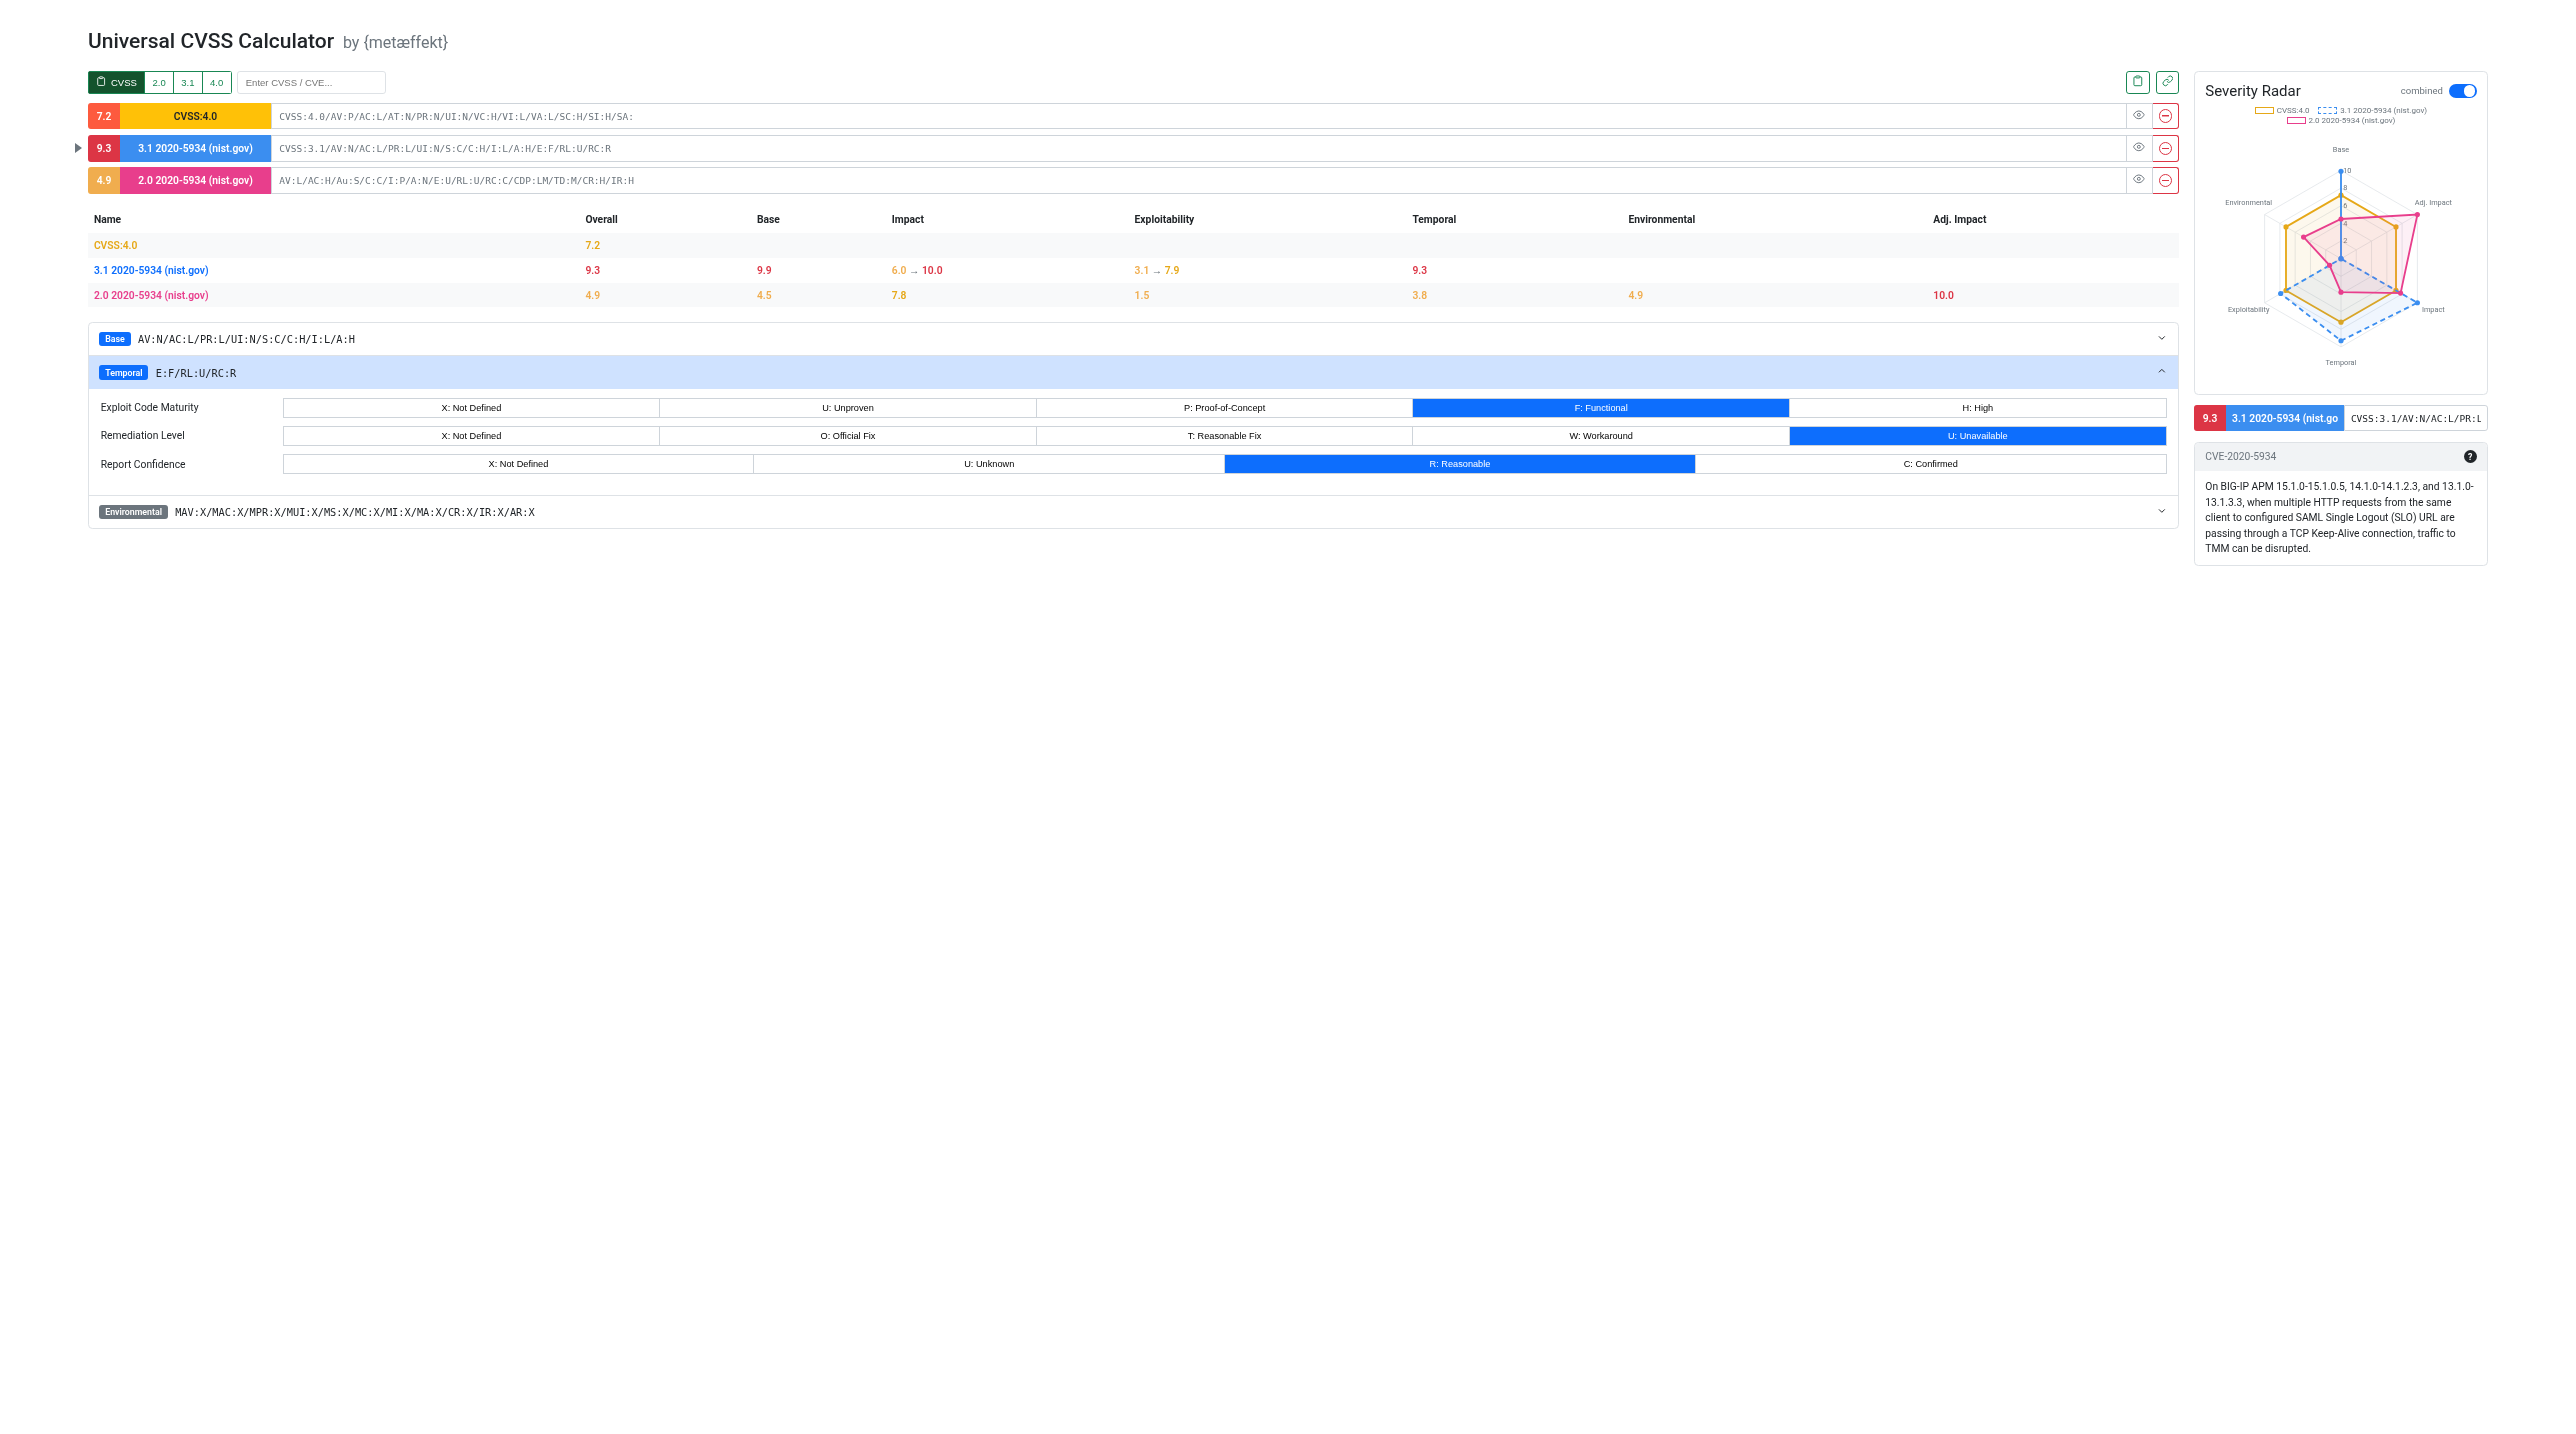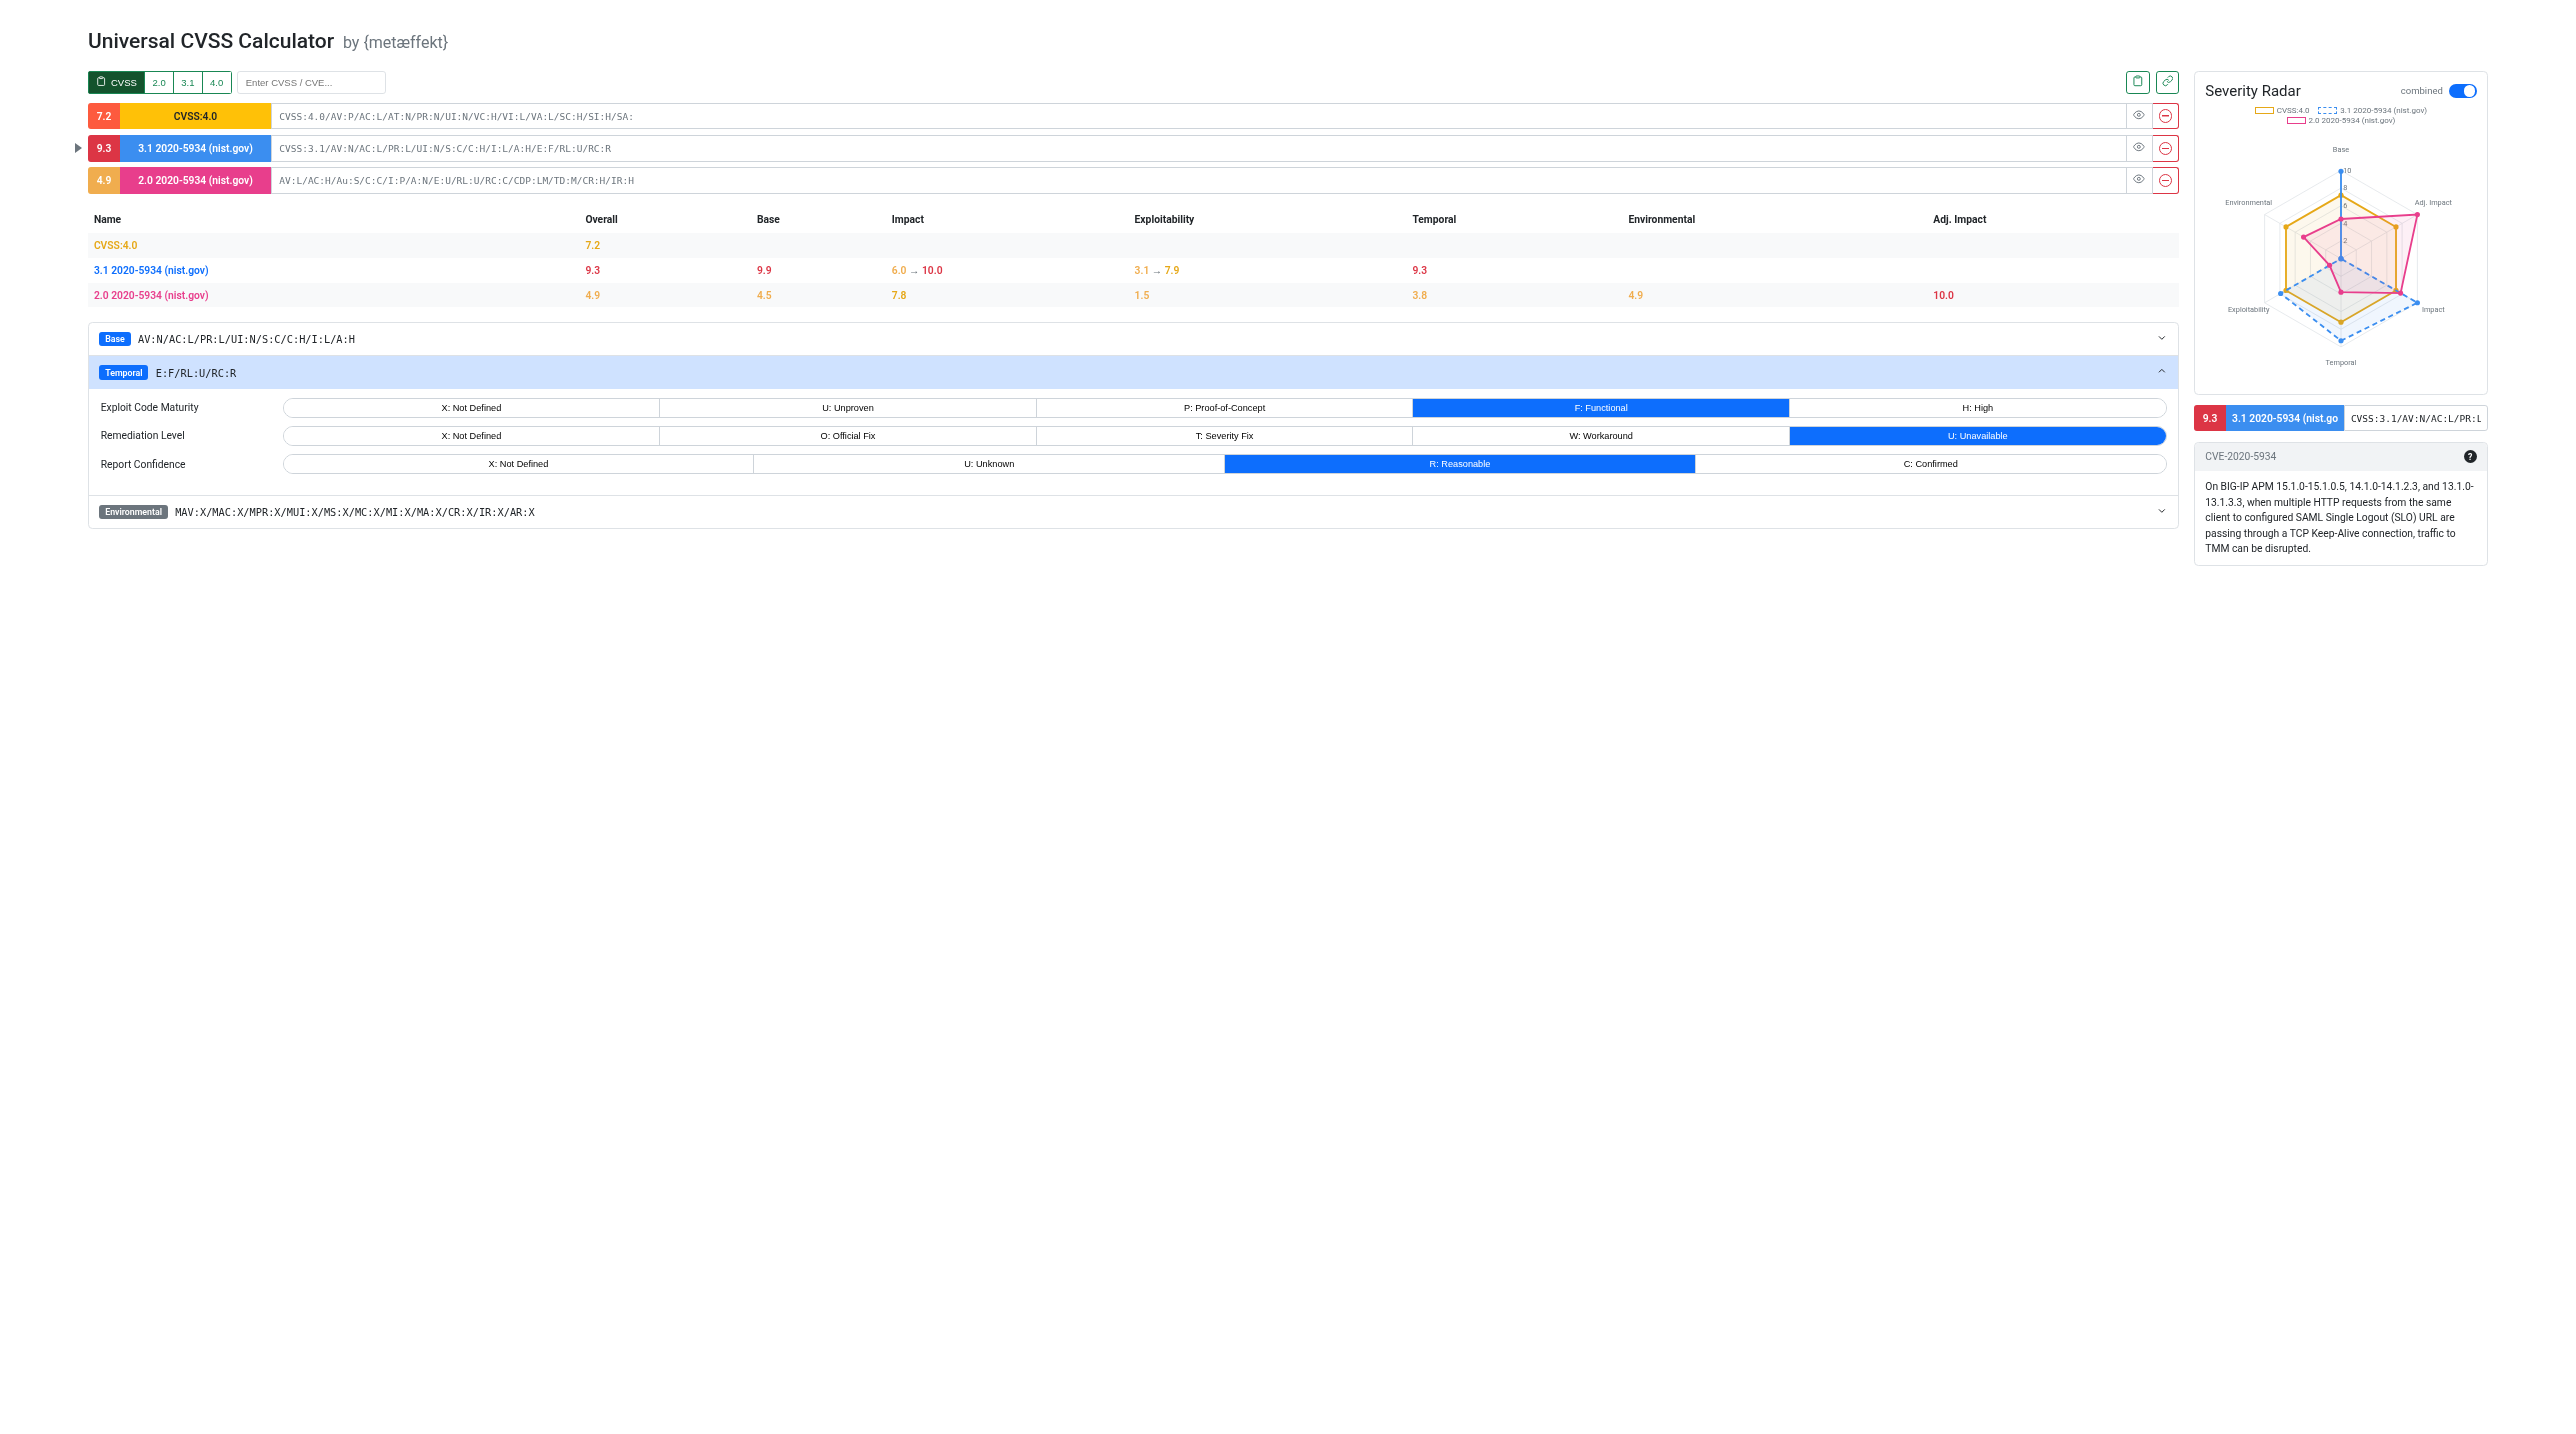--- a/index.html
+++ b/index.html
@@ -56,21 +56,21 @@
 .section-header.expanded { background: #cfe2ff; }
 .badge { padding: 2.2px 5.9px; border-radius: 2.9px; color: #fff; font-size: 8.8px; font-weight: 600; }
 .badge-base { background: #0d6efd; }
 .badge-temporal { background: #0d6efd; }
 .badge-env { background: #6c757d; }
 .section-header .mono { font-family: ui-monospace, Menlo, Consolas, monospace; font-size: 10.3px; }
 .chev { margin-left: auto; }
 .section-body { padding: 8.8px 11.7px 13.2px; }
 .metric-row { display: flex; align-items: center; margin-bottom: 7.3px; gap: 5.9px; }
 .metric-label { width: 140px; font-size: 10.3px; }
-.opt-group { display: flex; flex: 1; border: 0.7px solid #ced4da; border-radius: 10px; overflow: hidden; margin-left: 36px; }
+.opt-group { display: flex; flex: 1; border: 0.7px solid #ced4da; border-radius: 0; overflow: hidden; margin-left: 36px; }
 .opt-group button { flex: 1; border: none; border-left: 0.7px solid #ced4da; background: #fff; padding: 4.4px 2.9px; font-size: 9.2px; cursor: pointer; white-space: nowrap; }
 .opt-group button:first-child { border-left: none; }
 .opt-group button.active { background: #0d6efd; color: #fff; }
 .section-divider { border-top: 0.7px solid #dee2e6; }
 
 
 .card { border: 0.7px solid #dee2e6; border-radius: 4.4px; padding: 10.3px; margin-bottom: 10.3px; }
 .radar-header { display: flex; align-items: center; justify-content: space-between; margin-bottom: 5.9px; }
 .radar-title { font-size: 15px; }
 .toggle-wrap { display: flex; align-items: center; gap: 5.9px; color: #6c757d; font-size: 9.5px; }
@@ -275,21 +275,21 @@
               <button>P: Proof-of-Concept</button>
               <button class="active">F: Functional</button>
               <button>H: High</button>
             </div>
           </div>
           <div class="metric-row">
             <div class="metric-label">Remediation Level</div>
             <div class="opt-group">
               <button>X: Not Defined</button>
               <button>O: Official Fix</button>
-              <button>T: Severity Fix</button>
+              <button>T: Reasonable Fix</button>
               <button>W: Workaround</button>
               <button class="active">U: Unavailable</button>
             </div>
           </div>
           <div class="metric-row">
             <div class="metric-label">Report Confidence</div>
             <div class="opt-group">
               <button>X: Not Defined</button>
               <button>U: Unknown</button>
               <button class="active">R: Reasonable</button>

